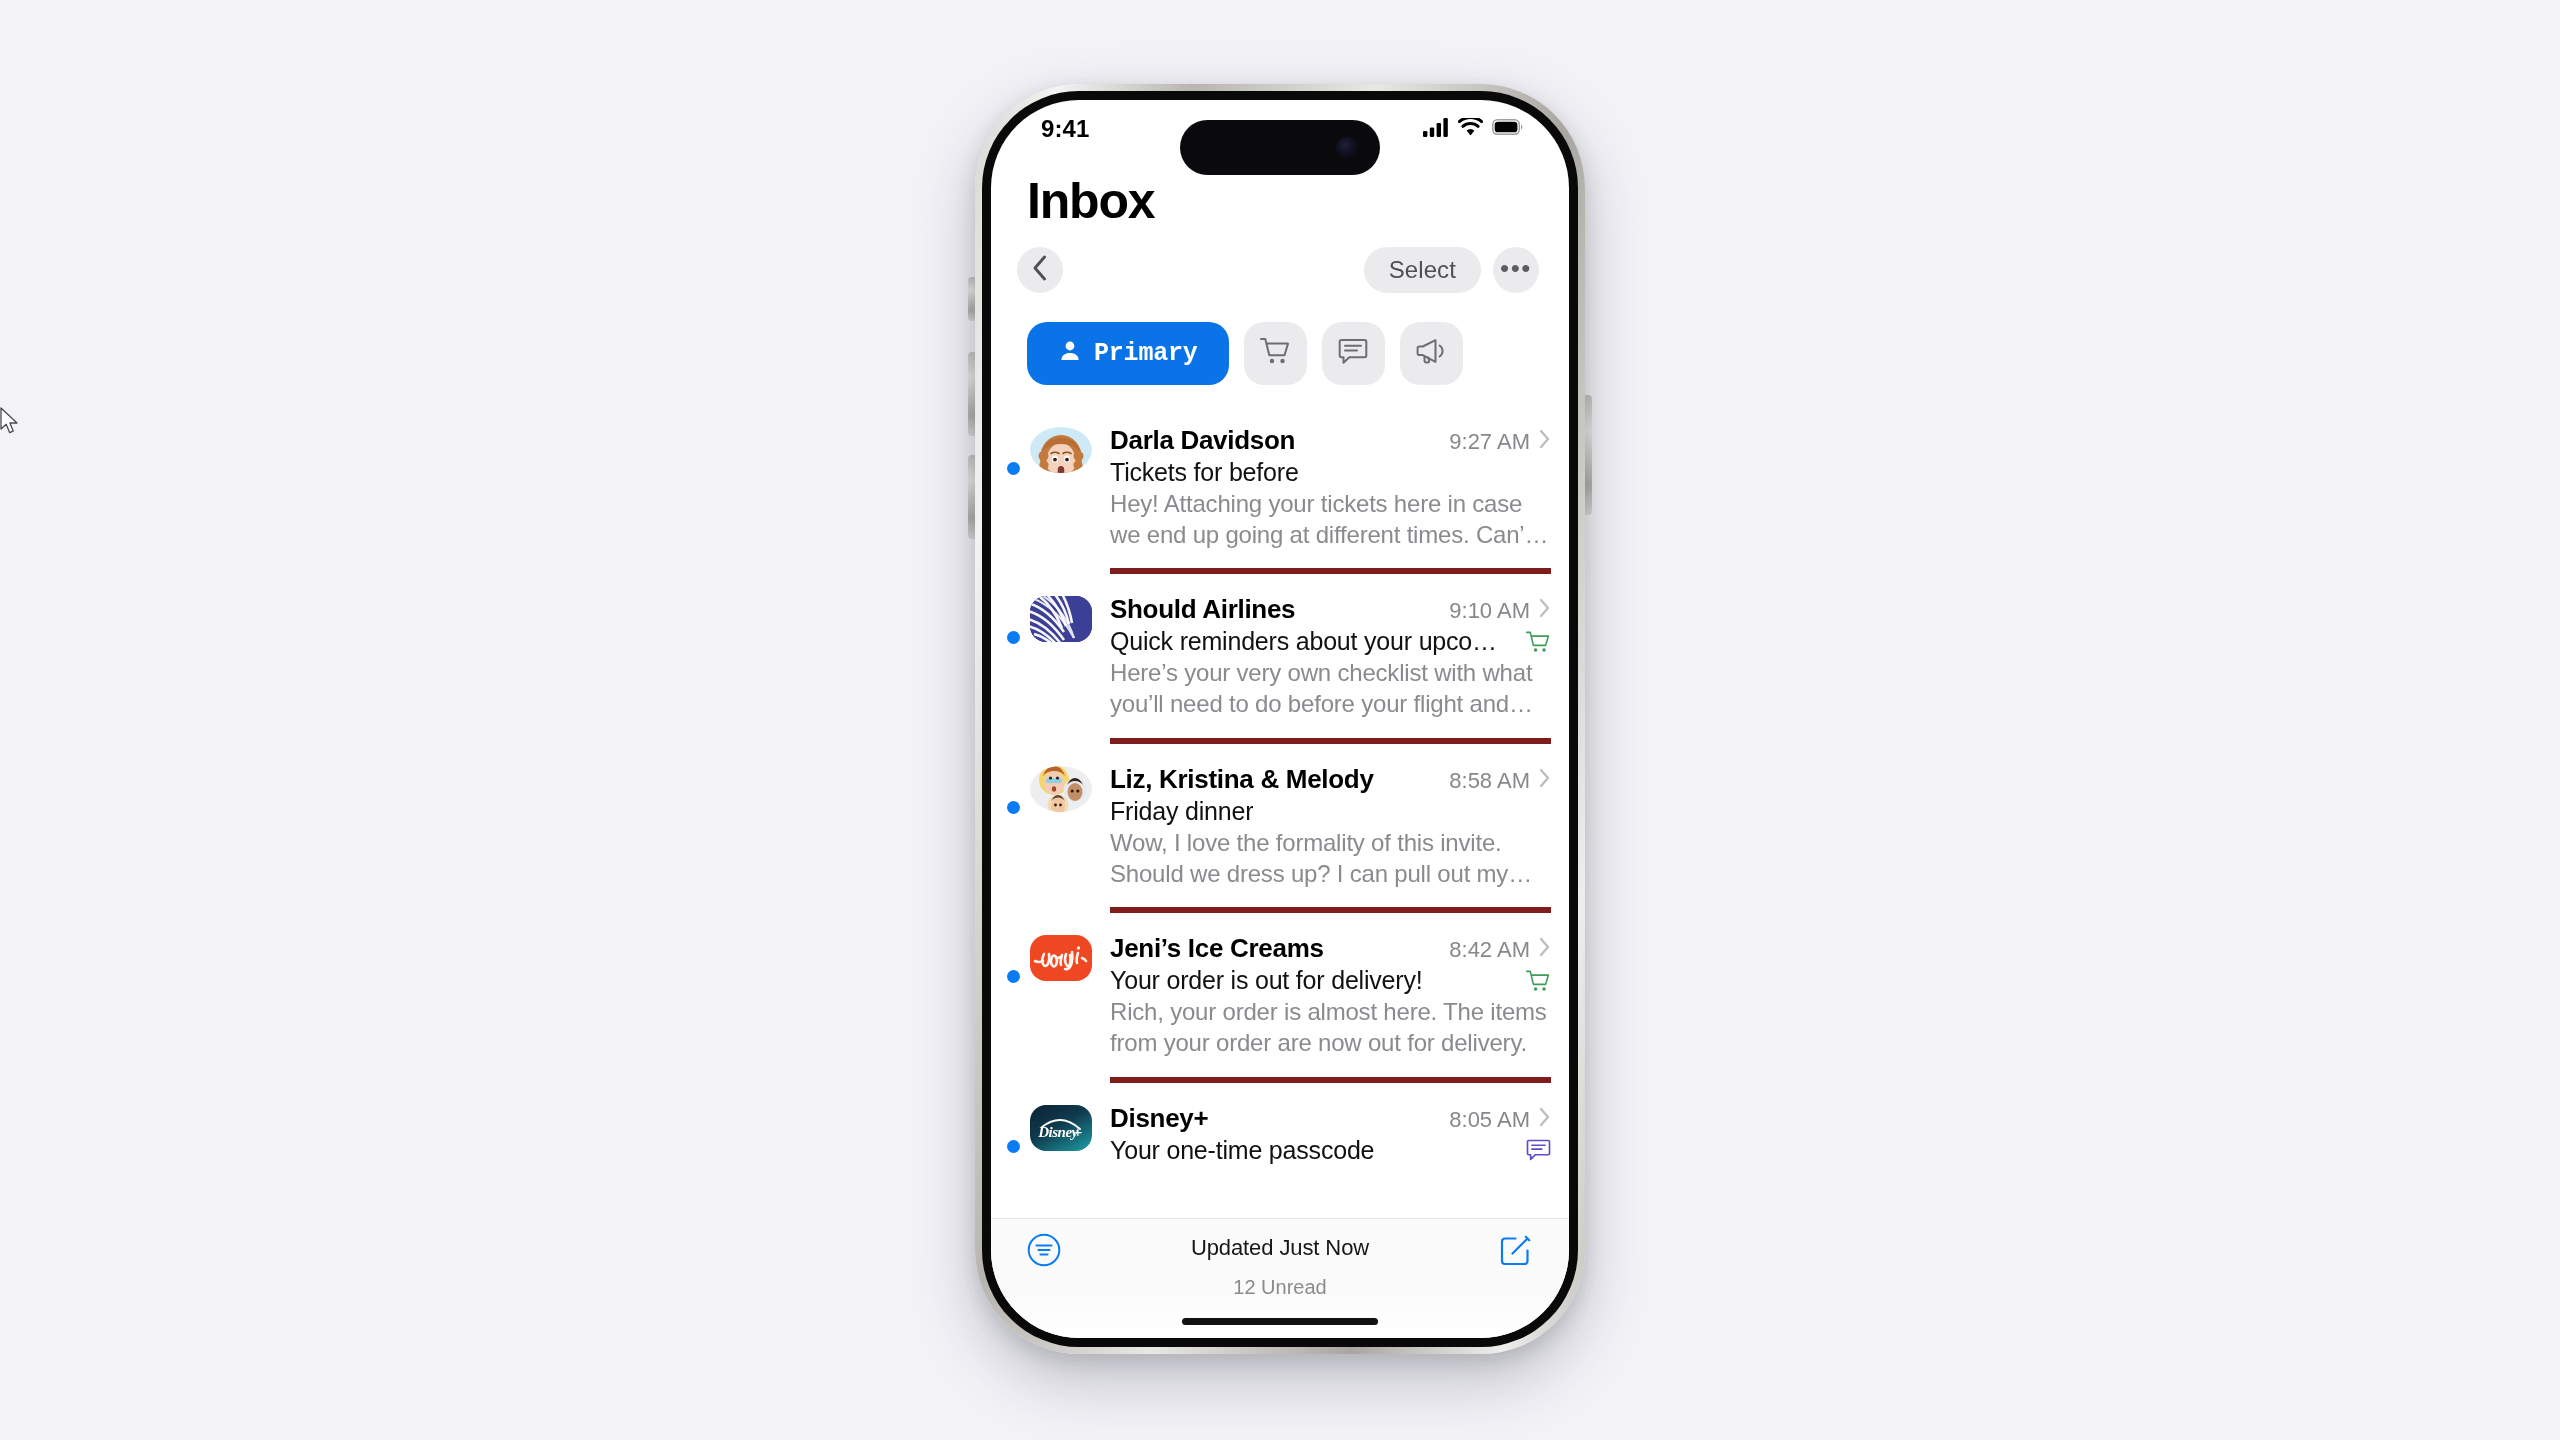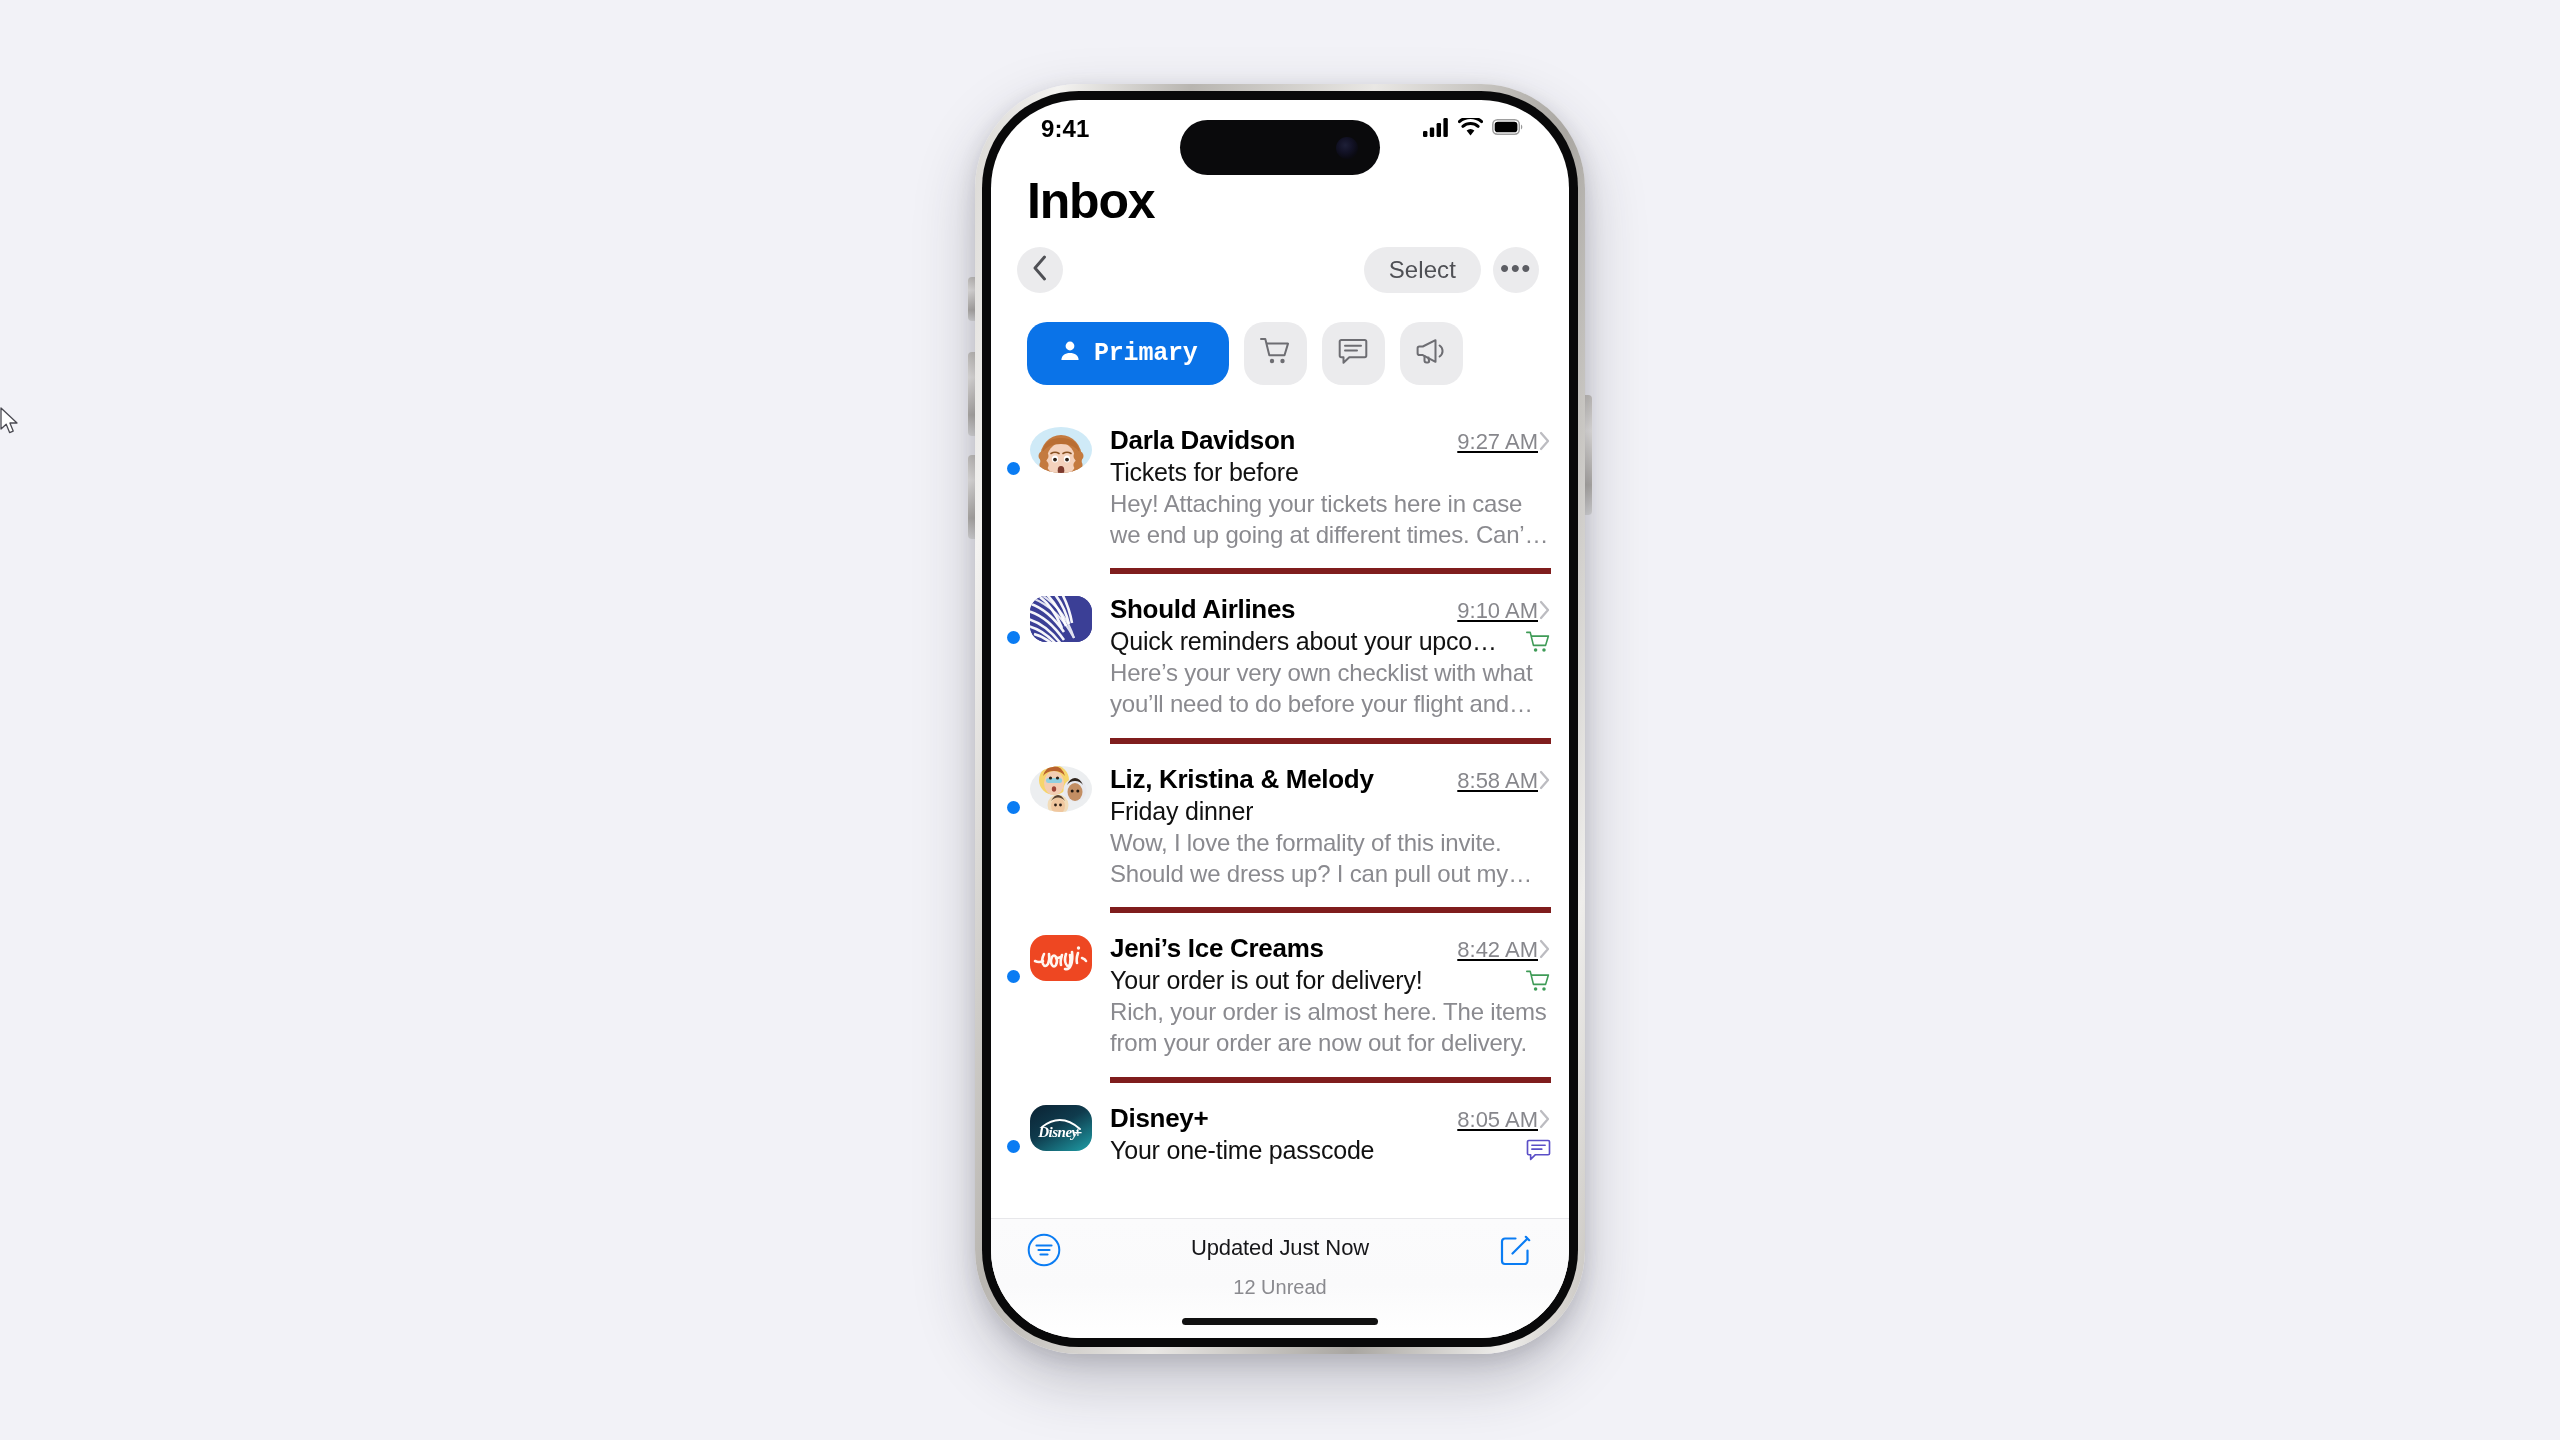--- a/index.html
+++ b/index.html
@@ -141,21 +141,21 @@
     flex:1 1 auto; min-width:0;
     margin-left:18px;
     padding:20px 0 18px 0;
     border-bottom:6px solid #7f1d1d;
   }
   .row-top { display:flex; align-items:baseline; }
   .sender {
     font-size:26px; font-weight:600; letter-spacing:-.3px; color:#000;
     white-space:nowrap; overflow:hidden; text-overflow:ellipsis;
   }
-  .row-meta { margin-left:auto; display:flex; align-items:flex-end; gap:1px; padding-left:14px;text-decoration:underline; }
+  .row-meta { margin-left:auto; display:flex; align-items:flex-start; gap:9px; padding-left:14px; }
   .time { font-size:22px; color:#87878c; white-space:nowrap; }
   .chev { color:#bcbcc1; font-size:24px; line-height:1; }
   .row-mid { display:flex; align-items:center; margin-top:2px; }
   .subject {
     font-size:25px; color:#111; letter-spacing:-.2px;
     white-space:nowrap; overflow:hidden; text-overflow:ellipsis;
   }
   .cat-icon { margin-left:auto; padding-left:12px; display:flex; align-items:center; }
   .preview {
     margin-top:2px;

